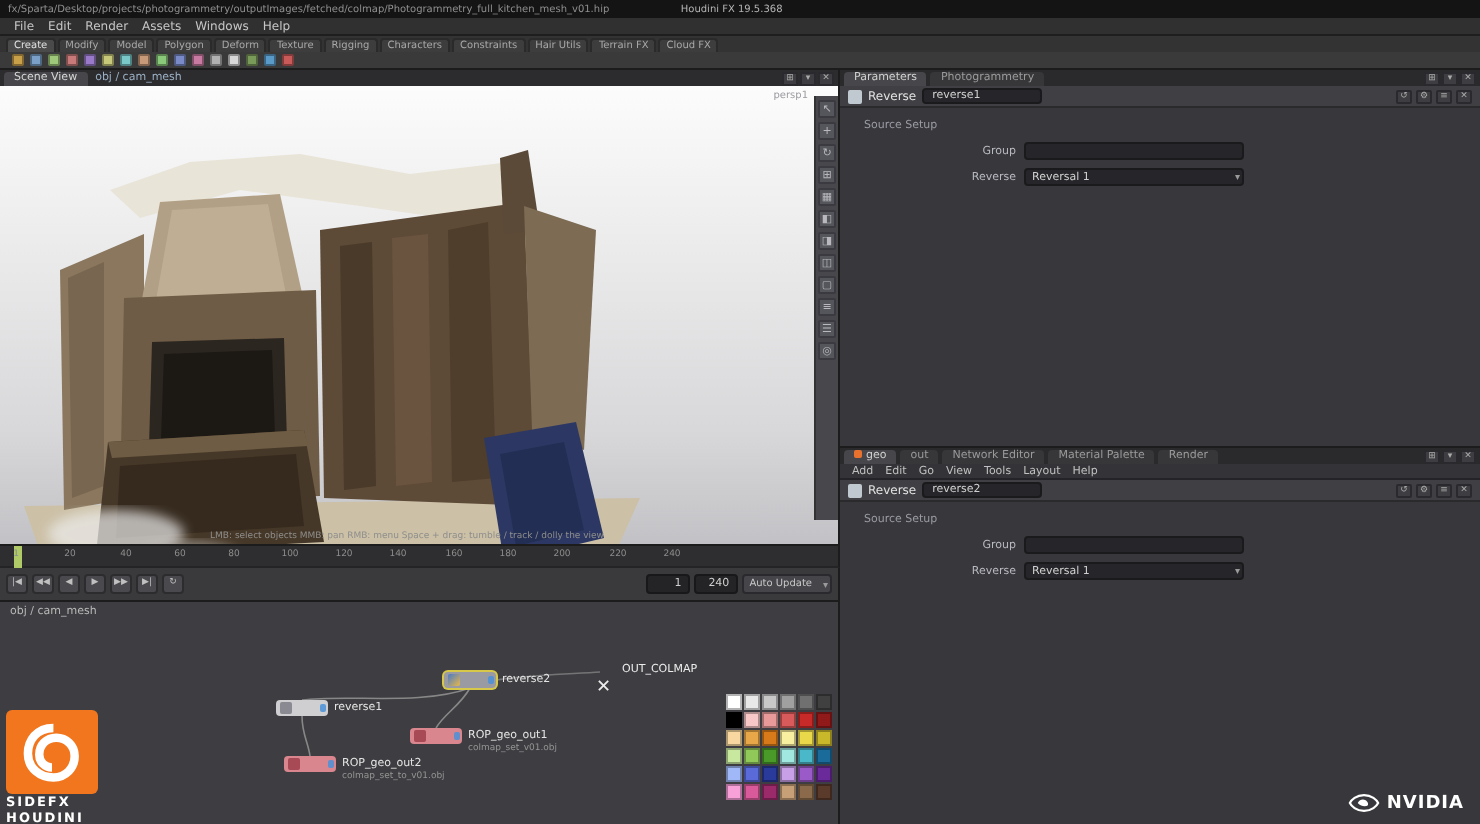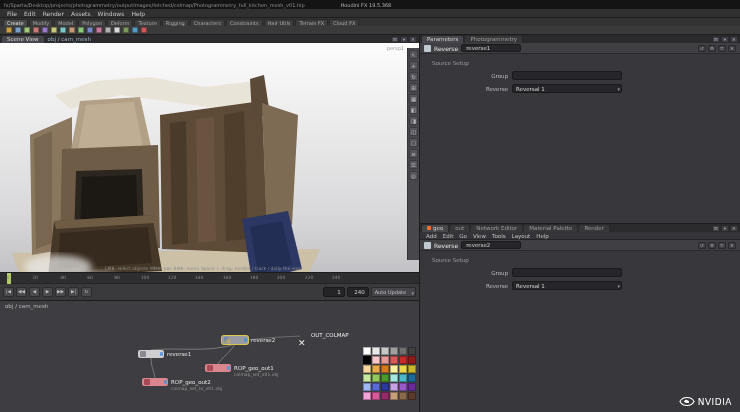--- a/index.html
+++ b/index.html
@@ -96,21 +96,21 @@
   .ph-icons{margin-left:auto;display:flex;gap:2px}
   .param-section{font-size:5.5px;color:#9a9aa4;padding:6px 0 3px 12px}
   .param-row{display:flex;align-items:center;gap:4px;padding:2px 0}
   .param-label{width:88px;text-align:right;font-size:5.5px;color:#b8b8c0}
   .param-field{width:110px;height:9px;background:#26262a;border:1px solid #1a1a1c;border-radius:2px;
                font-size:5.5px;color:#d0d0d0;line-height:8px;padding:0 3px}
   .param-field.drop{position:relative;padding-right:9px}
   .param-field.drop::after{content:"▾";position:absolute;right:1px;top:0;font-size:5px;color:#9a9a9a}
 
   .nvidia{position:absolute;right:8px;bottom:5px;display:flex;align-items:center;gap:3px}
-  .nvidia-text{color:#fff;font-weight:normal;font-size:9px;letter-spacing:.5px;font-family:"DejaVu Sans","Liberation Sans",sans-serif}
+  .nvidia-text{color:#fff;font-weight:bold;font-size:9px;letter-spacing:.5px;font-family:"DejaVu Sans","Liberation Sans",sans-serif}
 </style>
 </head>
 <body>
 
 <div id="app">
 
   <div class="titlebar">
     <span class="tb-path">fx/Sparta/Desktop/projects/photogrammetry/outputImages/fetched/colmap/Photogrammetry_full_kitchen_mesh_v01.hip</span>
     <span class="tb-title">Houdini FX 19.5.368</span>
   </div>
@@ -329,20 +329,29 @@
       <div class="swatch" style="background-color: rgb(154, 90, 200);"></div>
       <div class="swatch" style="background-color: rgb(106, 42, 154);"></div>
       <div class="swatch" style="background-color: rgb(248, 160, 216);"></div>
       <div class="swatch" style="background-color: rgb(216, 90, 154);"></div>
       <div class="swatch" style="background-color: rgb(154, 42, 106);"></div>
       <div class="swatch" style="background-color: rgb(200, 160, 120);"></div>
       <div class="swatch" style="background-color: rgb(138, 106, 74);"></div>
       <div class="swatch" style="background-color: rgb(90, 58, 42);"></div>
     </div>
 
+    <div class="sidefx">
+      <div class="sidefx-sq">
+        <svg width="34" height="34" viewBox="0 0 48 48">
+          <path d="M25 7 C13 7 7 16 7 25 C7 36 16 42 25 42 C34 42 40 35 40 27 C40 19 34 14 27 14 C20 14 15 19 15 26 C15 31 19 35 24 35" fill="none" stroke="#ffffff" stroke-width="6"></path>
+        </svg>
+      </div>
+      <div class="sidefx-t">SIDEFX</div>
+      <div class="sidefx-t">HOUDINI</div>
+    </div>
   </div>
 
   <div class="param-top">
     <div class="ptab-strip">
       <div class="ptab">Parameters</div>
       <div class="ptab inactive">Photogrammetry</div>
       <div class="pt-icons">
         <div class="mini-btn">⊞</div>
         <div class="mini-btn">▾</div>
         <div class="mini-btn">✕</div>

